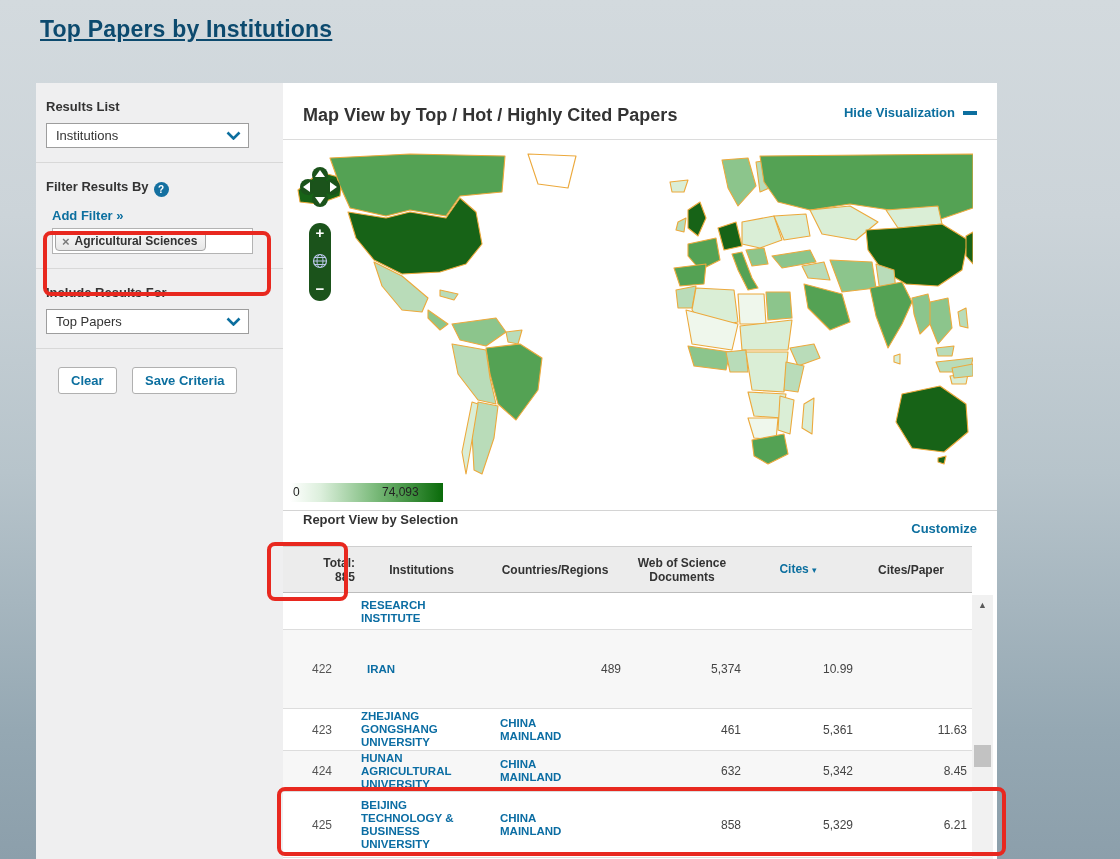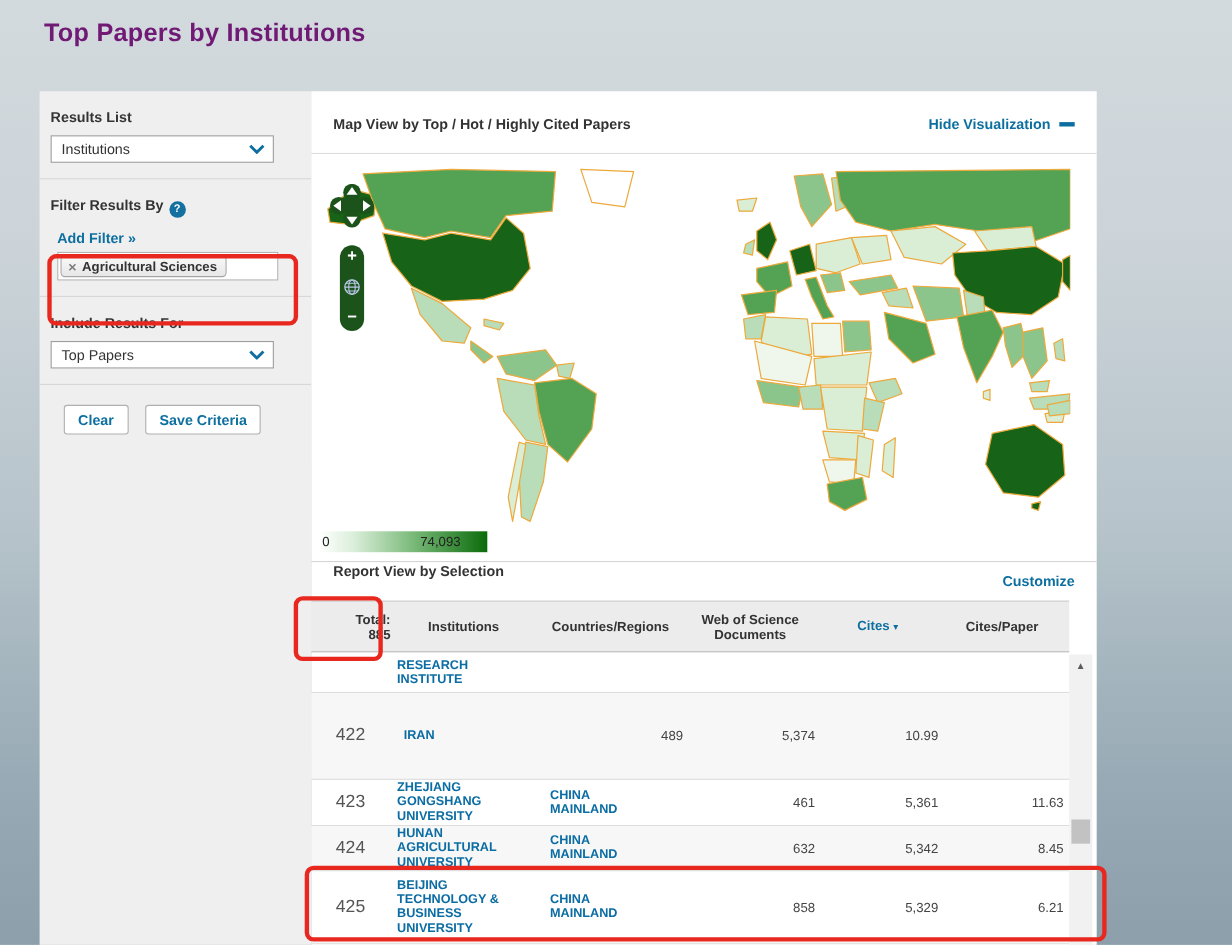--- a/index.html
+++ b/index.html
@@ -2,41 +2,41 @@
 <html><head>
 <meta charset="utf-8">
 <style>
   * { margin:0; padding:0; box-sizing:border-box; }
   html,body { width:1120px; height:859px; overflow:hidden; }
   body {
     font-family:"Liberation Sans","DejaVu Sans",sans-serif;
     background:linear-gradient(180deg,#d3dade 0%,#ccd4d9 25%,#b7c4cb 55%,#95a8b3 85%,#8c9fab 100%);
     position:relative; color:#333;
   }
-  .page-title { position:absolute; left:40px; top:16px; font-size:23px; font-weight:bold; color:#701a75; letter-spacing:.2px; }
+  .page-title { position:absolute; left:40px; top:16px; font-size:23px; font-weight:bold; color:#0c4a6e; letter-spacing:.2px;text-decoration:underline; }
 
   
   .sidebar { position:absolute; left:36px; top:83px; width:247px; height:776px; background:#efeff0; }
   .sb-section { padding:16px 20px 14px 10px; border-bottom:1px solid #d8d8d8; }
   .sb-label { font-size:13px; font-weight:bold; color:#333; margin-bottom:9px; }
   .fake-select { width:203px; height:25px; background:#fff; border:1px solid #9d9d9d; display:flex; align-items:center; justify-content:space-between; padding:0 7px 0 9px; cursor:pointer; }
   .fake-select .sel-text { font-size:13px; color:#333; }
   .help-icon { display:inline-block; width:15px; height:15px; border-radius:50%; background:#1470a0; color:#fff; font-size:10px; font-weight:bold; text-align:center; line-height:15px; vertical-align:-2px; margin-left:5px; }
   .filter-note { font-size:12px; font-style:italic; color:#9a9a9a; font-weight:bold; line-height:15px; margin-bottom:5px; width:210px; }
   .add-filter { display:inline-block; font-size:13px; font-weight:bold; color:#0c6f9f; text-decoration:none; margin:2px 0 5px 6px; }
   .filter-box { margin-left:6px; width:201px; height:26px; background:#fff; border:1px solid #b3b3b3; padding:2px; }
   .filter-tag { display:inline-flex; align-items:center; height:20px; border:1px solid #a5a5a5; border-radius:4px; background:linear-gradient(#f9f9f9,#e7e7e7); padding:0 8px 0 6px; font-size:12px; font-weight:bold; color:#333; cursor:pointer; }
   .tag-x { color:#7a7a7a; font-weight:bold; font-size:13px; margin-right:5px; }
   .btn-row { padding:18px 0 0 22px; }
   .btn { display:inline-block; background:#fff; border:1px solid #b0b0b0; border-radius:3px; color:#0c6f9f; font-size:13px; font-weight:bold; padding:5px 12px; margin-right:11px; cursor:pointer; }
 
   
   .main { position:absolute; left:283px; top:83px; width:714px; height:776px; background:#fff; }
   .viz-header { position:absolute; left:0; top:0; width:100%; height:57px; border-bottom:1px solid #dcdcdc; }
-  .viz-title { position:absolute; left:20px; top:22px; font-size:13px; font-weight:bold; color:#333; }
+  .viz-title { position:absolute; left:20px; top:22px; font-size:18px; font-weight:bold; color:#333; }
   .hide-link { position:absolute; right:20px; top:22px; font-size:13px; font-weight:bold; color:#0c6f9f; text-decoration:none; display:flex; align-items:center; cursor:pointer; }
   .minus-bar { display:inline-block; width:14px; height:4px; background:#0c6f9f; margin-left:8px; }
 
   .map-wrap { position:absolute; left:7px; top:69px; width:683px; height:330px; }
   .map-wrap svg { display:block; }
 
   .pan-control { position:absolute; left:17px; top:84px; width:40px; height:40px; cursor:pointer; }
   .zoom-pill { position:absolute; left:26px; top:140px; width:22px; height:78px; background:#1b531b; border-radius:11px; display:flex; flex-direction:column; align-items:center; justify-content:space-between; padding:3px 0 5px; cursor:pointer; }
   .zoom-pill .zp-glyph { color:#fff; font-size:15px; font-weight:bold; line-height:14px; }
 
@@ -52,21 +52,21 @@
   .th { font-size:12px; font-weight:bold; color:#333; text-align:center; line-height:14px; }
   .th-total { text-align:right; padding-left:10px; }
   .th-total span { display:block; }
   .th-wos span { display:inline-block; width:110px; }
   .th-cites { color:#0c6f9f; cursor:pointer; }
   .sort-caret { font-size:9px; color:#0c6f9f; }
 
   .tbody { position:absolute; left:0; top:511px; width:689px; height:265px; overflow:hidden; }
   .trow { display:grid; grid-template-columns:72px 133px 134px 120px 112px 114px; align-items:center; border-bottom:1px solid #dddddd; overflow:hidden; }
   .trow.alt { background:#f7f7f7; }
-  .td-rank { font-size:16px; color:#555; text-align:right; padding-right:23px; }
+  .td-rank { font-size:12px; color:#555; text-align:right; padding-right:23px; }
   .td-inst { font-size:11.5px; font-weight:bold; color:#0b6da3; text-transform:uppercase; line-height:13px; padding-left:6px; }
   .td-inst span { display:inline-block; width:102px; cursor:pointer; }
   .td-country { font-size:11.5px; font-weight:bold; color:#0b6da3; line-height:13px; padding-left:12px; }
   .td-country span { display:inline-block; width:72px; cursor:pointer; }
   .td-num { font-size:12px; color:#444; text-align:right; padding-right:1px; }
 
   .scrollbar { position:absolute; left:689px; top:512px; width:21px; height:264px; background:#f1f1f1; }
   .sb-arrow { width:100%; text-align:center; font-size:9px; color:#5a5a5a; padding-top:5px; cursor:pointer; }
   .sb-thumb { position:absolute; left:2px; top:150px; width:17px; height:22px; background:#c2c2c2; cursor:pointer; }
 

